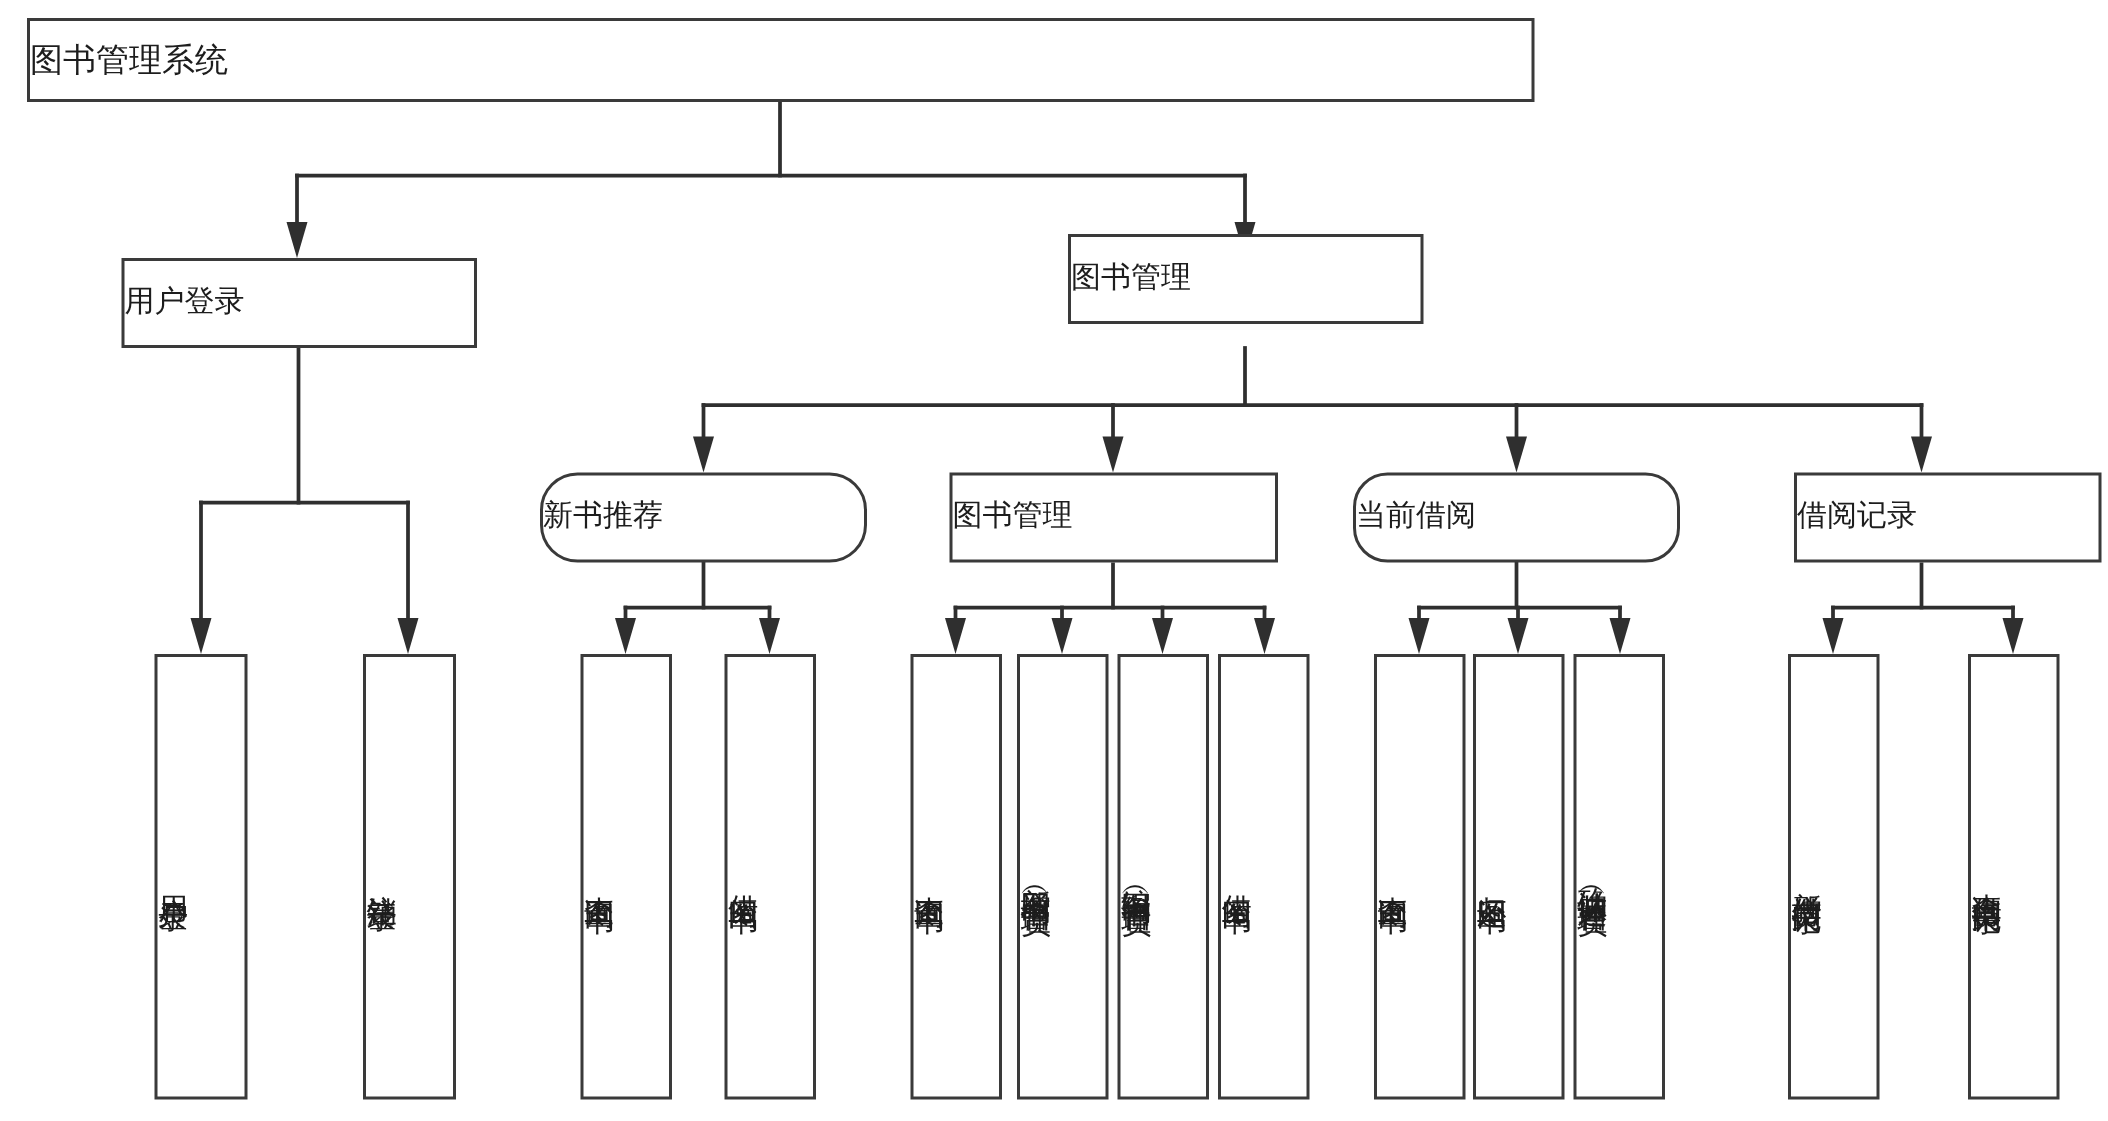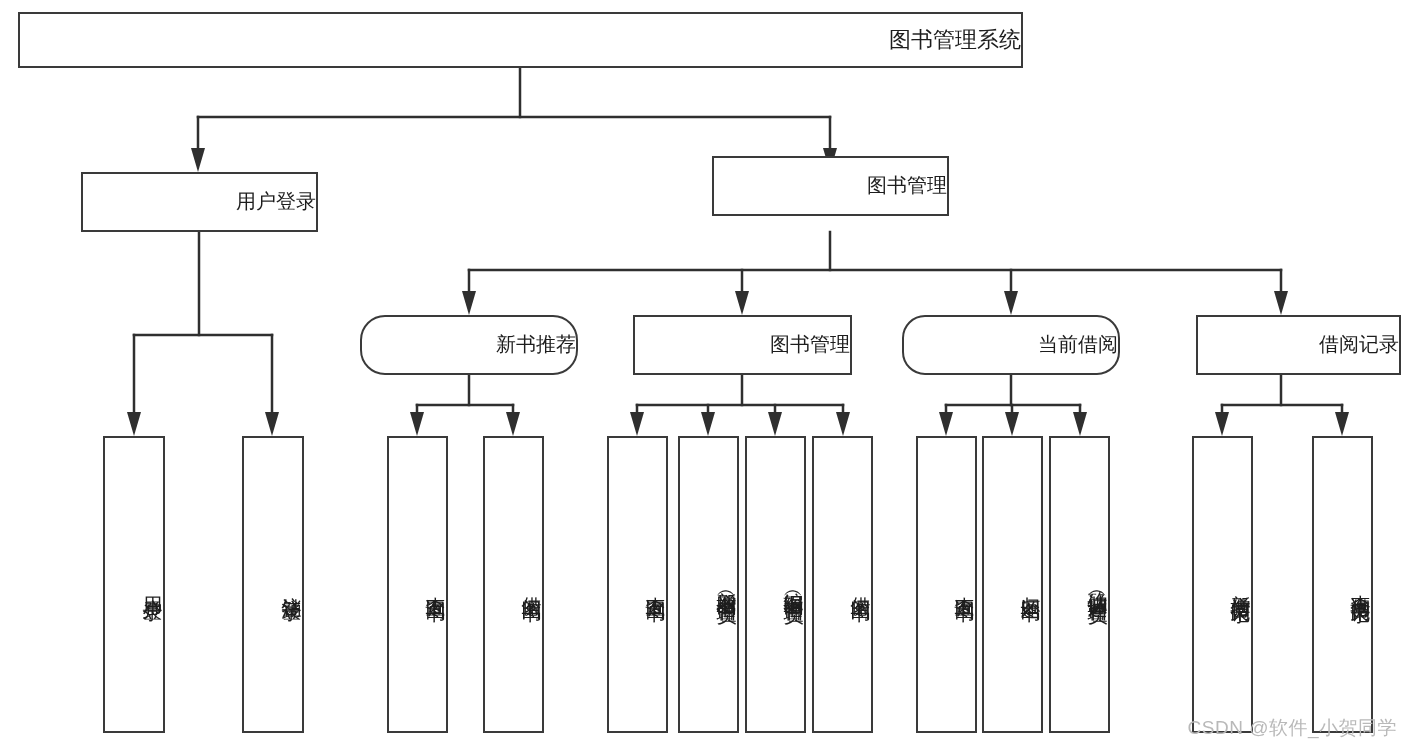--- a/index.html
+++ b/index.html
@@ -26,21 +26,21 @@
     height: 747px;
   }
   .node {
     position: absolute;
     box-sizing: border-box;
     border: 2.5px solid #3a3a3a;
     background: #ffffff;
     color: #1d1d1d;
     display: flex;
     align-items: center;
-    justify-content: flex-end;
+    justify-content: flex-start;
     text-align: center;
     line-height: 1.18;
   }
   .node.level0 {
     font-size: 22px;
   }
   .node.level1 {
     font-size: 20px;
   }
   .node.level2 {
@@ -189,15 +189,14 @@
         <span class="vtext">确认归还（管理员）</span>
       </div>
       <div class="node leaf" style="left: 1192px; top: 436px; width: 61px; height: 297px;">
         <span class="vtext">新增借阅记录</span>
       </div>
       <div class="node leaf" style="left: 1312px; top: 436px; width: 61px; height: 297px;">
         <span class="vtext">查询借阅记录</span>
       </div>
     </div>
 
-  <div id="watermark">CSDN @软件_小贺同学</div>
 
 </div>
 
 </body></html>

